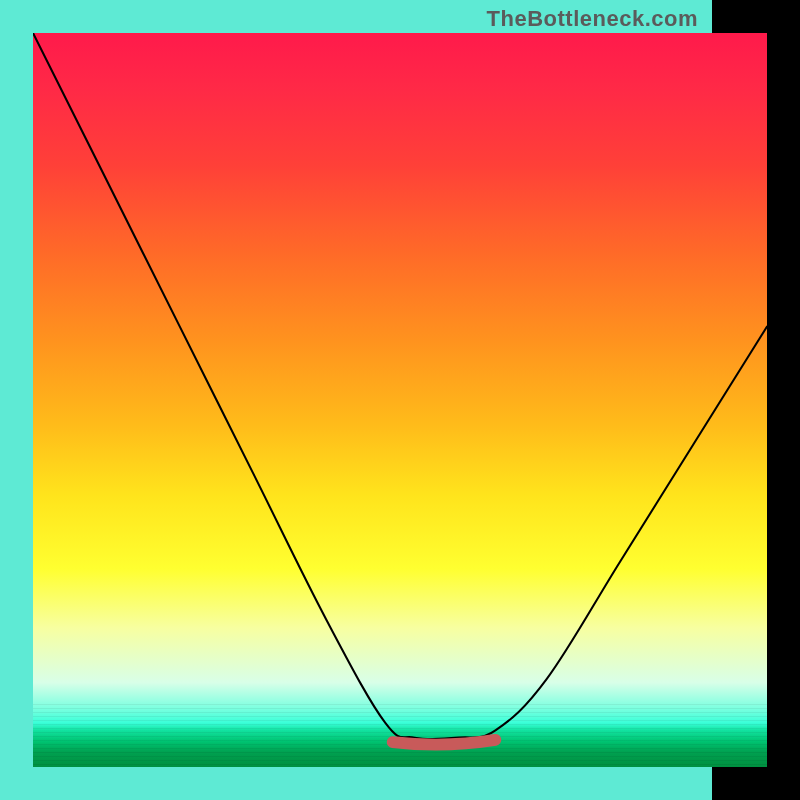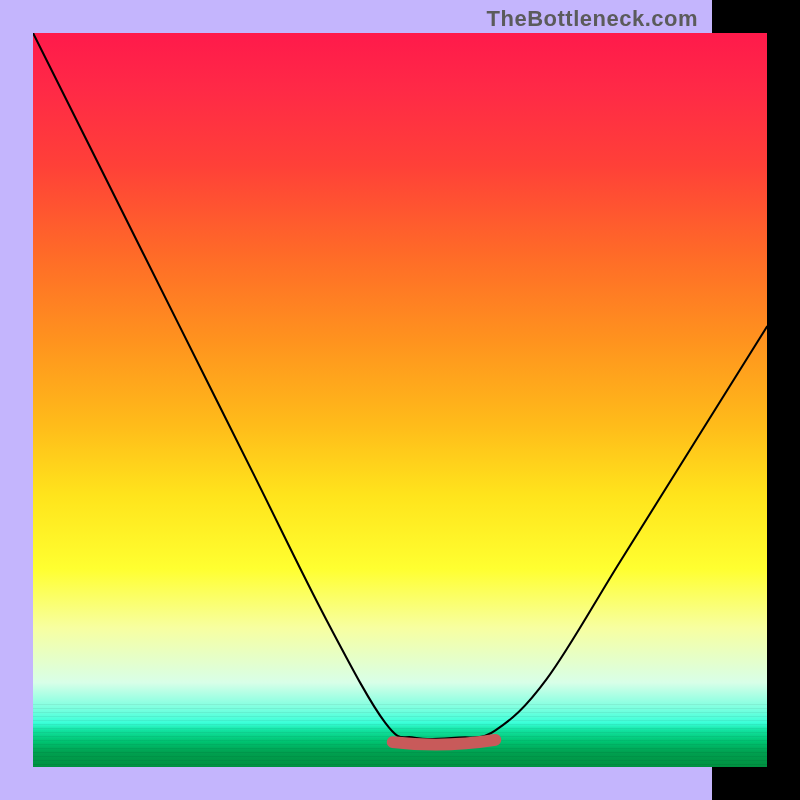--- a/index.html
+++ b/index.html
@@ -8,21 +8,21 @@
     width: 800px;
     height: 800px;
     background: #000;
     overflow: hidden;
     font-family: Arial, Helvetica, sans-serif;
   }
   .stage {
     position: relative;
     width: 712px;
     height: 800px;
-    background: #c4b5fd;
+    background: #5eead4;
   }
   .watermark {
     position: absolute;
     top: 6px;
     right: 14px;
     color: #5b5b5b;
     font-size: 22px;
     font-weight: 600;
     letter-spacing: 0.5px;
     z-index: 40;

